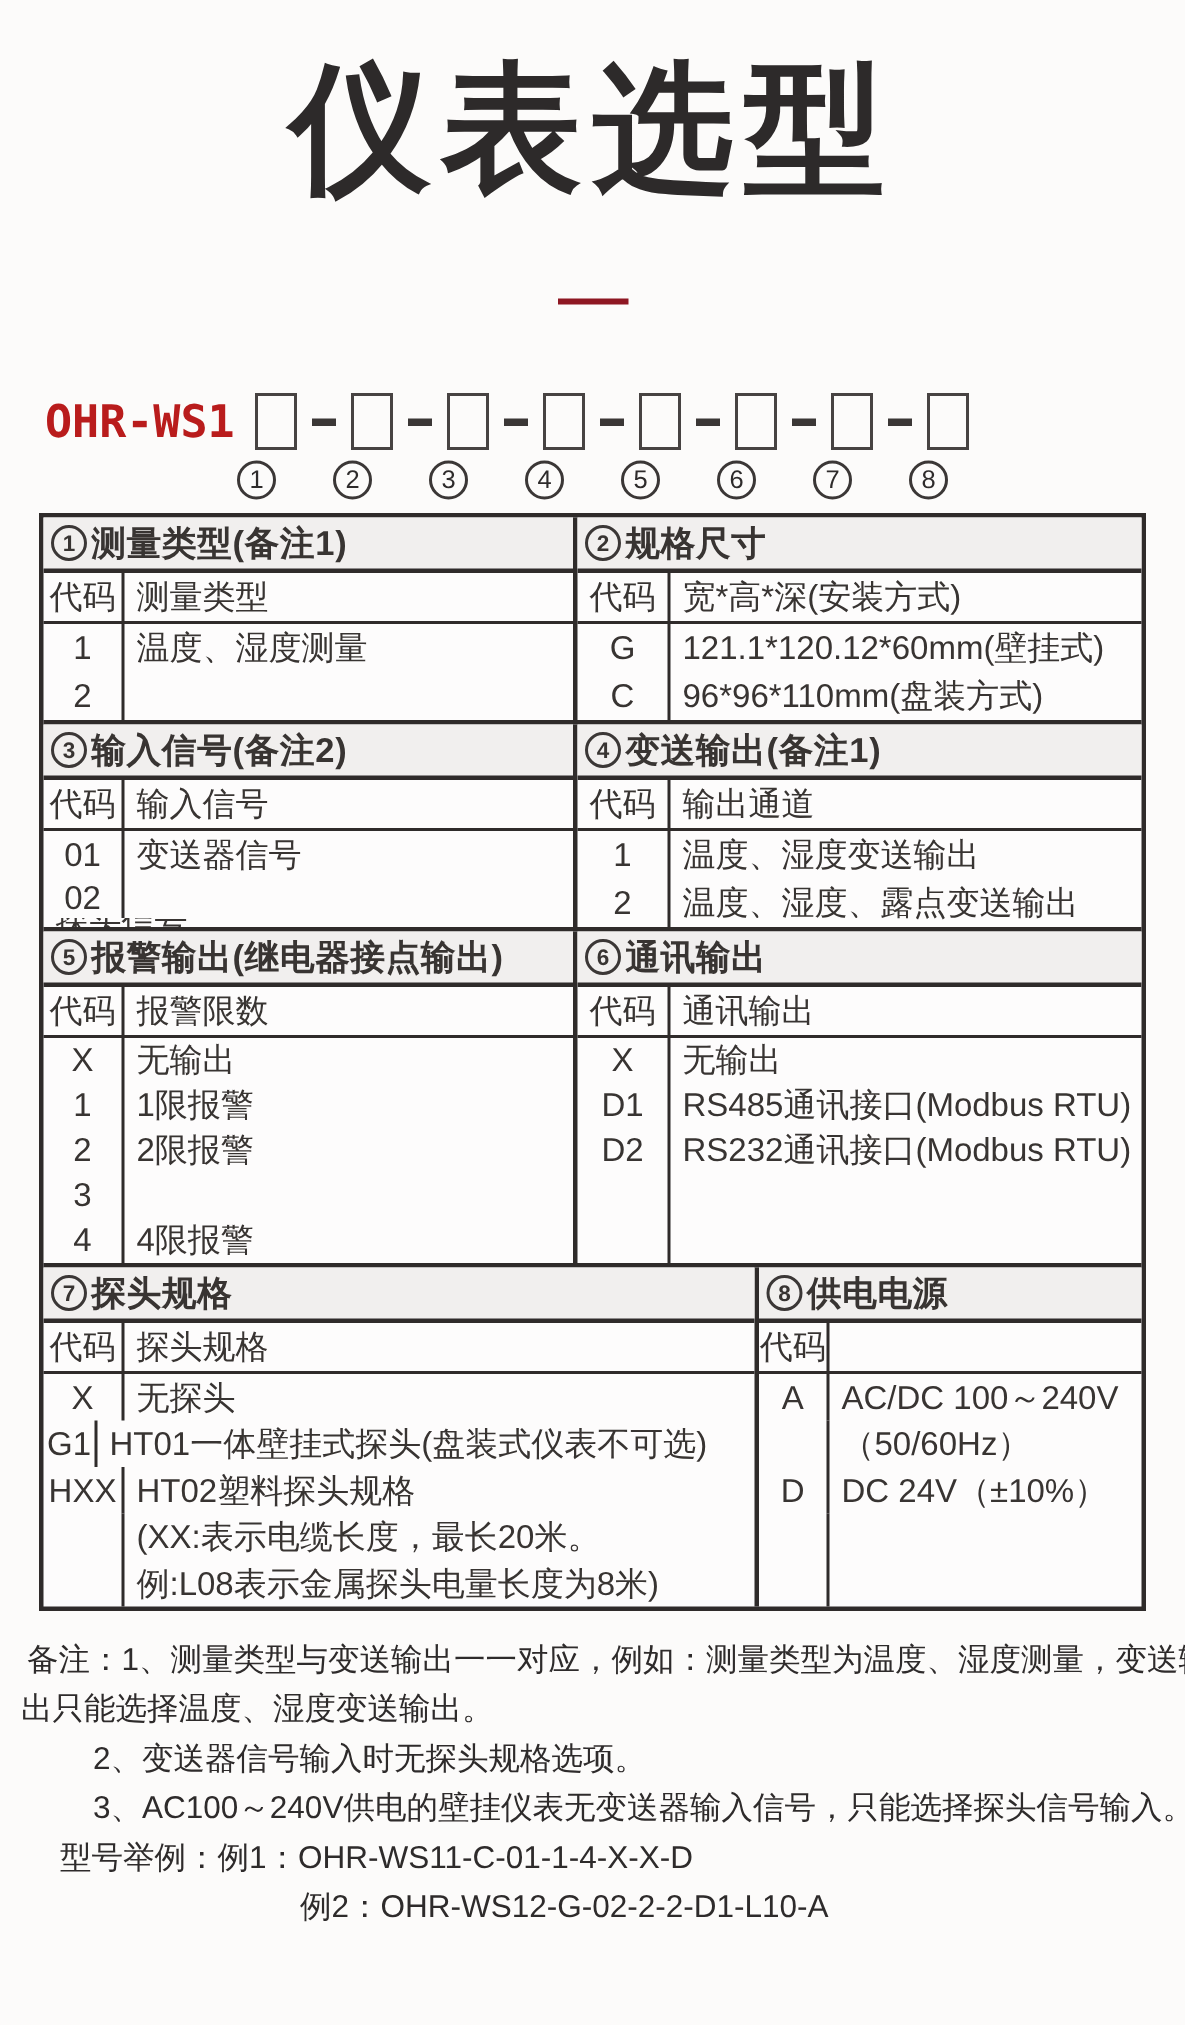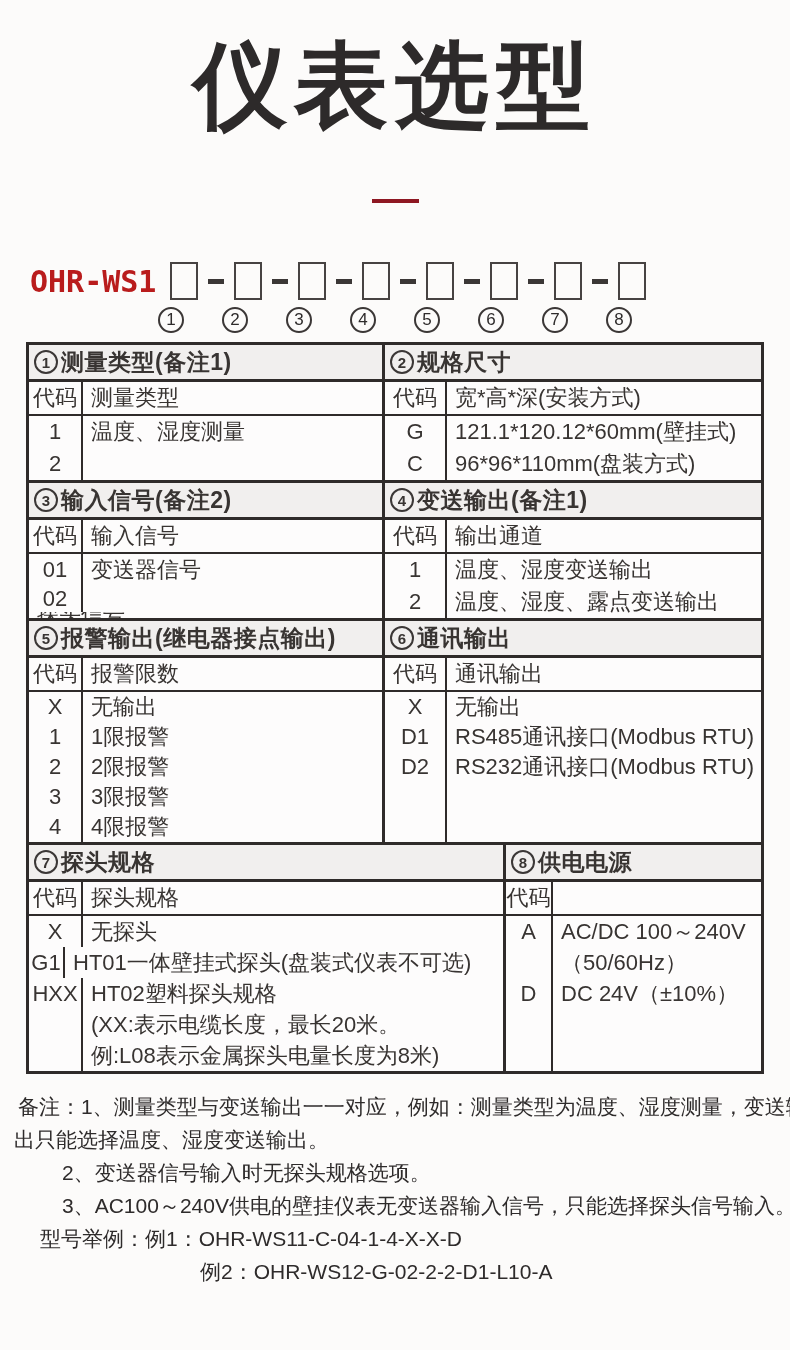--- a/index.html
+++ b/index.html
@@ -274,21 +274,20 @@
             <div class="tr" style="height: 30px;">
               <span class="td c" style="width:54px">1</span>
               <span class="td d">1限报警</span>
             </div>
             <div class="tr" style="height: 30px;">
               <span class="td c" style="width:54px">2</span>
               <span class="td d">2限报警</span>
             </div>
             <div class="tr" style="height: 30px;">
               <span class="td c" style="width:54px">3</span>
-              <span class="td d">3限报警</span>
             </div>
             <div class="tr" style="height: 30px;">
               <span class="td c" style="width:54px">4</span>
               <span class="td d">4限报警</span>
             </div>
             <div class="tr fill">
               <span class="td c" style="width:54px"></span>
               <span class="td d"></span>
             </div>
           </div>
@@ -387,17 +386,17 @@
           </div>
         </div>
       </div>
     </div>
 
   <div class="notes">
     <p class="n1">备注：1、测量类型与变送输出一一对应，例如：测量类型为温度、湿度测量，变送输</p>
     <p class="n2">出只能选择温度、湿度变送输出。</p>
     <p class="n3">2、变送器信号输入时无探头规格选项。</p>
     <p class="n4">3、AC100～240V供电的壁挂仪表无变送器输入信号，只能选择探头信号输入。</p>
-    <p class="n5">型号举例：例1：OHR-WS11-C-04-1-4-X-X-D</p>
+    <p class="n5">型号举例：例1：OHR-WS11-C-01-1-4-X-X-D</p>
     <p class="n6">例2：OHR-WS12-G-02-2-2-D1-L10-A</p>
   </div>
 
 </div>
 
 </body></html>

